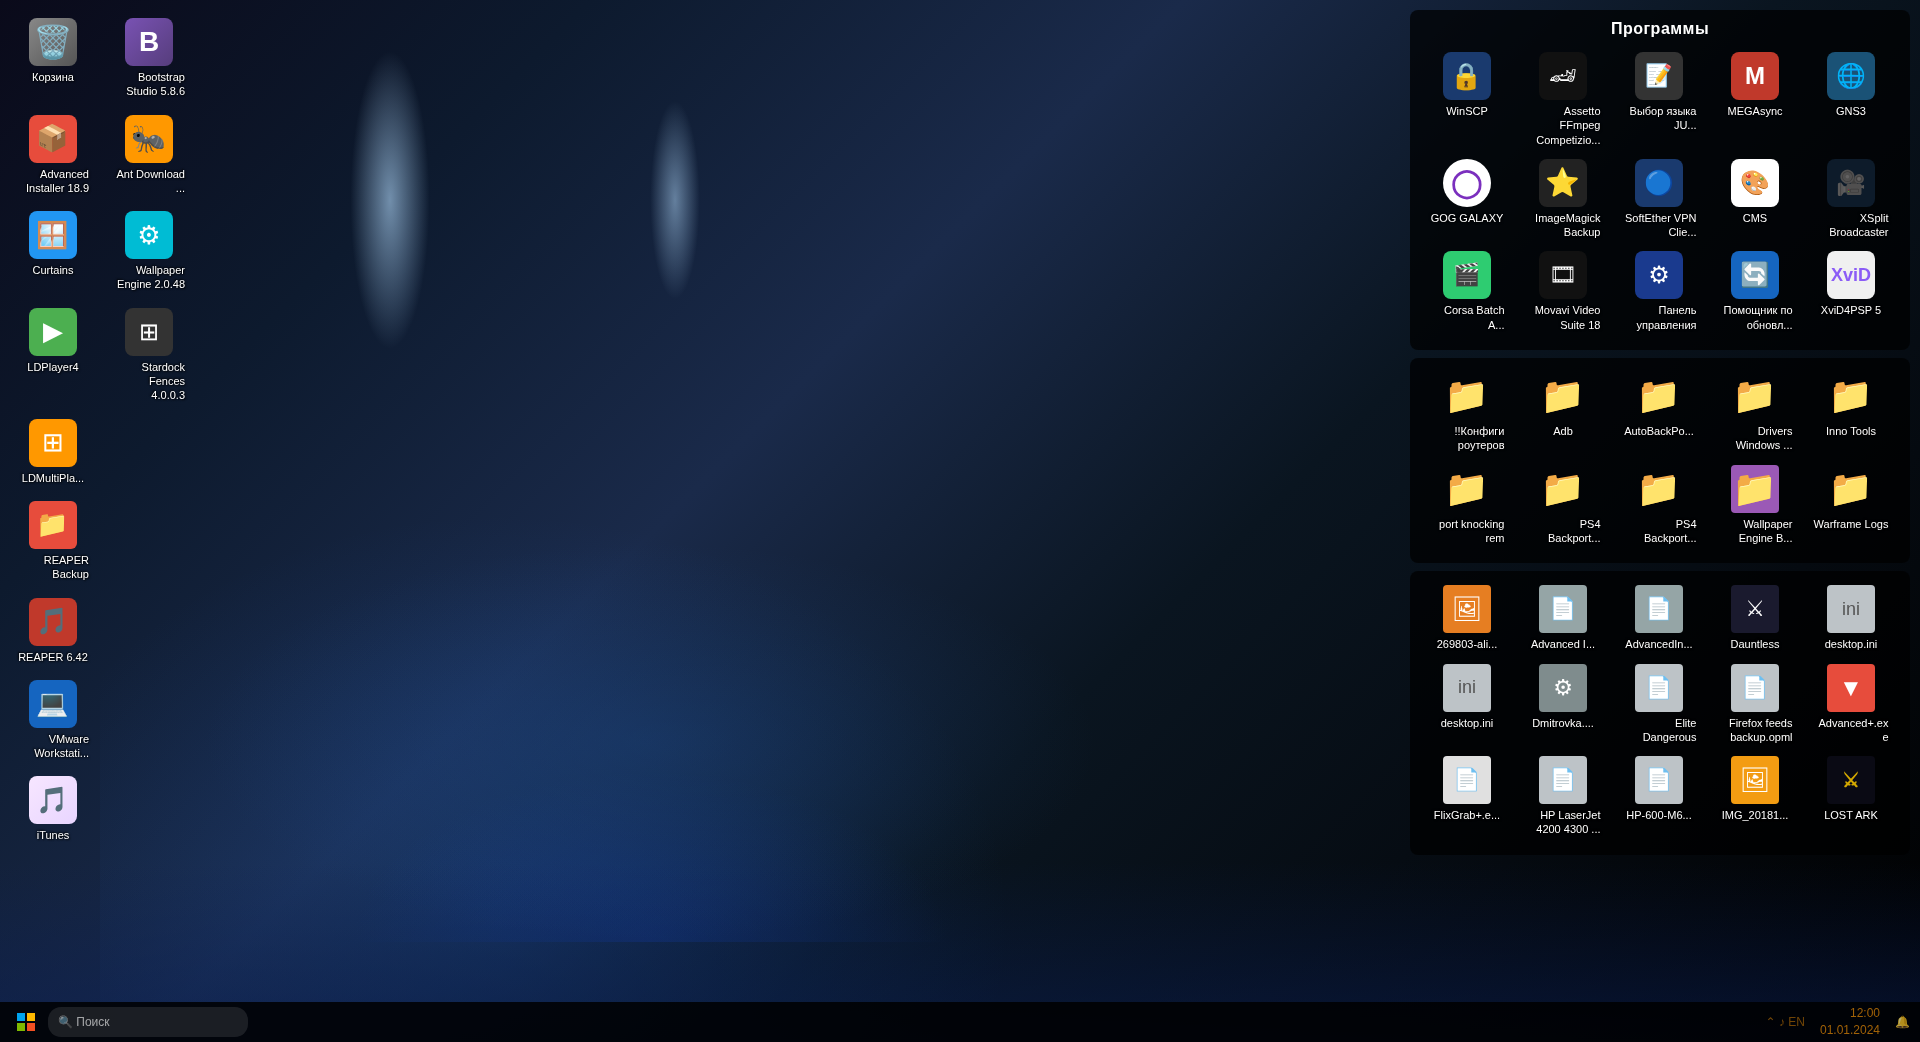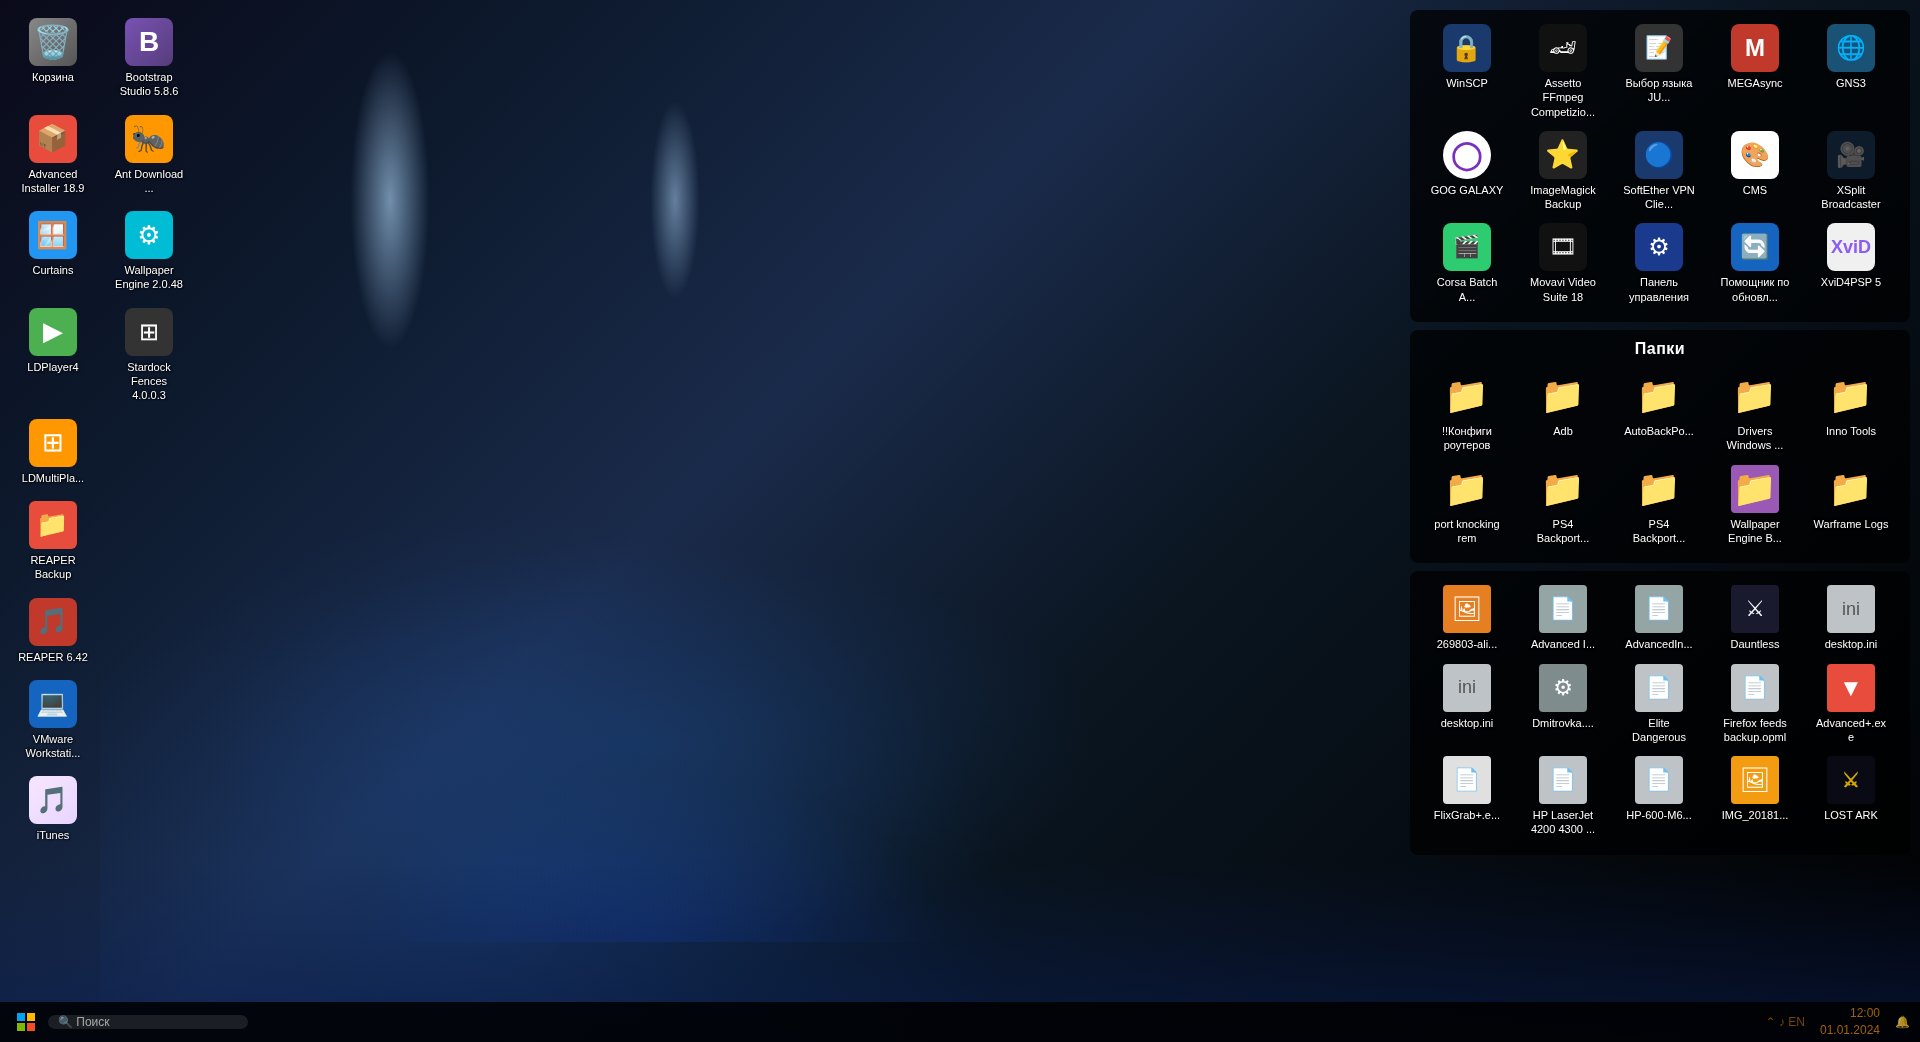--- a/index.html
+++ b/index.html
@@ -57,21 +57,21 @@
       display: flex;
       align-items: center;
       justify-content: center;
       font-size: 32px;
       margin-bottom: 4px;
       border-radius: 8px;
     }
     .desktop-icon .icon-label {
       color: #fff;
       font-size: 11px;
-      text-align: center;
+      text-align: right;
       text-shadow: 1px 1px 2px #000, -1px -1px 2px #000;
       line-height: 1.3;
       word-break: break-word;
       max-width: 75px;
     }
 
     
     .right-panel {
       position: absolute;
       right: 0;
@@ -238,20 +238,21 @@
     <div class="desktop-icon">
       <div class="icon-img icon-itunes" style="color:#c050e8;font-size:26px;">🎵</div>
       <div class="icon-label">iTunes</div>
     </div>
   </div>
 </div>
 
 <div class="right-panel">
 
   <div class="section-box">
+    <div class="section-title">Программы</div>
     <div class="icons-grid">
 
       <div class="desktop-icon">
         <div class="icon-img icon-winscp" style="color:#80c8ff;font-size:26px;">🔒</div>
         <div class="icon-label">WinSCP</div>
       </div>
 
       <div class="desktop-icon">
         <div class="icon-img icon-assettocorsa" style="color:#fff;font-size:22px;">🏎</div>
         <div class="icon-label">Assetto FFmpeg Competizio...</div>
@@ -320,21 +321,20 @@
       </div>
 
       <div class="desktop-icon">
         <div class="icon-img icon-xvid" style="color:#8b5cf6;font-size:18px;font-weight:700;">XviD</div>
         <div class="icon-label">XviD4PSP 5</div>
       </div>
     </div>
   </div>
 
   <div class="section-box">
-    <div class="section-title">Папки</div>
     <div class="icons-grid">
       <div class="desktop-icon">
         <div class="icon-img" style="font-size:36px;">📁</div>
         <div class="icon-label">!!Конфиги роутеров</div>
       </div>
       <div class="desktop-icon">
         <div class="icon-img" style="font-size:36px;">📁</div>
         <div class="icon-label">Adb</div>
       </div>
       <div class="desktop-icon">
@@ -446,21 +446,21 @@
 
   <div style="display:flex;align-items:center;height:100%;padding:0 8px;gap:4px;">
     <div style="width:36px;height:32px;background:transparent;display:flex;align-items:center;justify-content:center;cursor:pointer;border-radius:4px;">
       <svg width="20" height="20" viewBox="0 0 20 20" fill="none">
         <rect x="1" y="1" width="8" height="8" fill="#00a4ef"></rect>
         <rect x="11" y="1" width="8" height="8" fill="#ffb900"></rect>
         <rect x="1" y="11" width="8" height="8" fill="#7fba00"></rect>
         <rect x="11" y="11" width="8" height="8" fill="#f25022"></rect>
       </svg>
     </div>
-    <div style="width:200px;height:14px;background:rgba(255,255,255,0.1);border-radius:13px;display:flex;align-items:center;padding:0 10px;cursor:pointer;">
+    <div style="width:200px;height:30px;background:rgba(255,255,255,0.1);border-radius:13px;display:flex;align-items:center;padding:0 10px;cursor:pointer;">
       <span style="color:rgba(255,255,255,0.6);font-size:12px;">🔍 Поиск</span>
     </div>
   </div>
   <div style="flex:1;"></div>
   <div style="display:flex;align-items:center;padding:0 10px;color:#a16207;font-size:12px;gap:15px;">
     <span style="opacity:0.7;">⌃ ♪ EN</span>
     <span style="text-align:right;line-height:1.4;">12:00<br>01.01.2024</span>
     <span style="cursor:pointer;opacity:0.7;">🔔</span>
   </div>
 </div>

